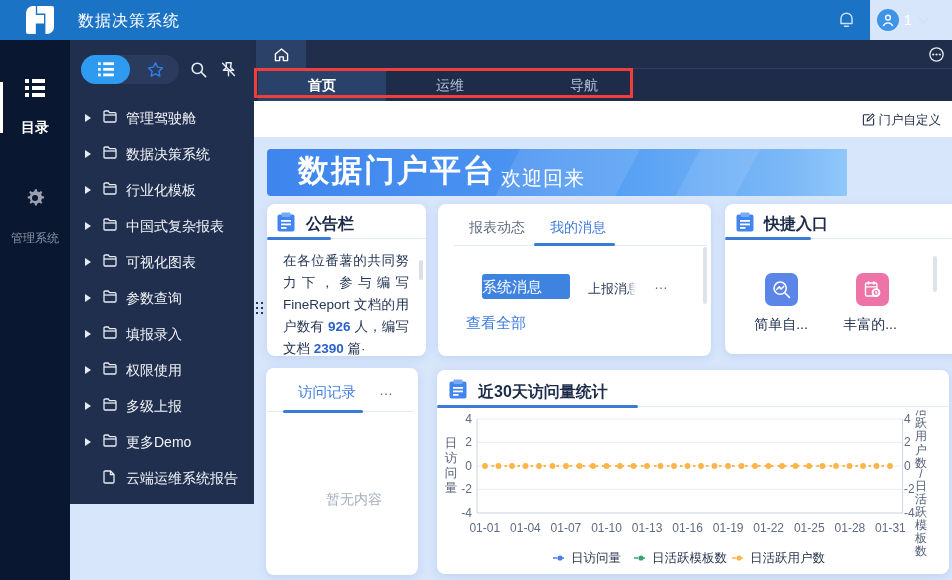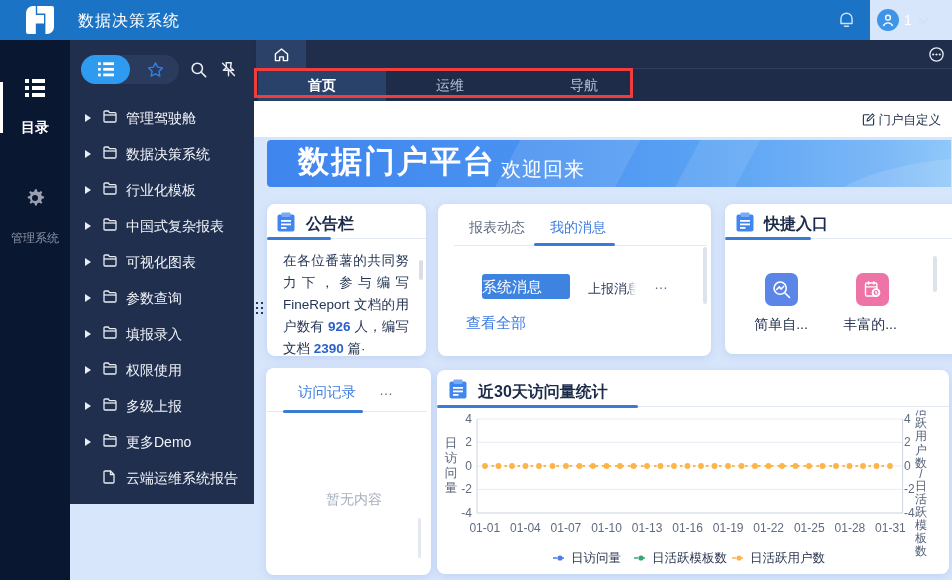--- a/index.html
+++ b/index.html
@@ -30,21 +30,21 @@
   #tabrow1 { position:absolute; left:-1px; top:0; width:698px; height:29px; background:#202e4b; }
   #hometab { position:absolute; left:1px; top:0; width:50px; height:28px; background:#2c4168; }
   #tabrow2 { position:absolute; left:-1px; top:29px; width:698px; height:32px; background:#1e2c49; }
   .tab2 { position:absolute; top:0; width:128px; height:32px; line-height:32px; text-align:center; font-size:14px; color:#b6c3da; }
   .tab2.act { background:#29426a; color:#fff; font-weight:bold; }
   #redrect { position:absolute; left:-1px; top:28px; width:379px; height:30px; border:3px solid #f23d3d; z-index:5; }
   #whitestrip { position:absolute; left:-1px; top:61px; width:698px; height:36px; background:#fff; }
   #custom { position:absolute; right:11px; top:72px; font-size:12.5px; color:#22304f; }
   #content { position:absolute; left:-1px; top:97px; width:698px; height:443px; background:#d8e6fb; }
   
-  #banner { position:absolute; left:13px; top:3px; width:684px; height:47px; border-radius:4px 0 0 4px; overflow:hidden;
+  #banner { position:absolute; left:13px; top:12px; width:580px; height:47px; border-radius:4px 0 0 4px; overflow:hidden;
     background:linear-gradient(90deg,#3e85ee 0%,#4a92f1 40%,#5ba3f4 65%,#7cb8f7 90%,#8fc8f9 100%); }
   #banner .t1 { position:absolute; left:31px; top:1px; font-size:31px; font-weight:bold; color:#fff; letter-spacing:2px; }
   #banner .t2 { position:absolute; left:234px; top:16px; font-size:20px; color:#fff; letter-spacing:1px; }
   .card { position:absolute; background:#fff; border-radius:8px; box-shadow:0 2px 10px rgba(80,120,200,.18);padding-left:24px; }
   .hline { position:absolute; left:0; right:0; height:1px; background:#e3e9f3; }
   .bline { position:absolute; height:3px; background:#3a7bd5; border-radius:2px; }
   .ctitle { font-size:16px; font-weight:bold; color:#1c2b4a; }
   .dot { width:2px; height:2px; background:#2a3550; display:block; }
 </style>
 </head>
@@ -299,21 +299,21 @@
         <path d="M7.5 2.5 L7.5 6.5 M13.5 2.5 L13.5 6.5 M4 9 L17 9"></path>
         <circle cx="16" cy="15.5" r="4.2" fill="#ee74a8"></circle>
         <circle cx="16" cy="15.5" r="3.6"></circle>
         <path d="M16 13.8 L16 15.7 L17.4 16.4"></path>
       </svg>
       <div class="abs" style="left:20px;top:112px;width:72px;text-align:center;font-size:14px;color:#23324f">简单自...</div>
       <div class="abs" style="left:109px;top:112px;width:72px;text-align:center;font-size:14px;color:#23324f">丰富的...</div>
       <div class="abs" style="left:208px;top:52px;width:4px;height:36px;background:#dde2ec;border-radius:2px"></div>
     </div>
 
-    <div class="card" style="left:12px;top:231px;width:165px;height:207px;overflow:hidden">
+    <div class="card" style="left:12px;top:231px;width:152px;height:207px;overflow:hidden">
       <div class="abs" style="left:32px;top:15px;font-size:14.5px;color:#3e7ce0">访问记录</div>
       <div class="abs" style="left:113px;top:14px;font-size:14px;color:#5f6b80;letter-spacing:1px">…</div>
       <div class="hline" style="left:1px;right:4px;top:43px"></div>
       <div class="bline" style="left:17px;top:42px;width:80px"></div>
       <div class="abs" style="left:60px;top:123px;font-size:14px;color:#a7b0c0">暂无内容</div>
       <div class="abs" style="left:152px;top:150px;width:3px;height:40px;background:#e4e8f0;border-radius:2px"></div>
     </div>
 
     <div class="card" style="left:183px;top:233px;width:512px;height:204px;overflow:hidden">
       <svg class="abs" style="left:12px;top:9px" width="18" height="20" viewBox="0 0 18 20">

